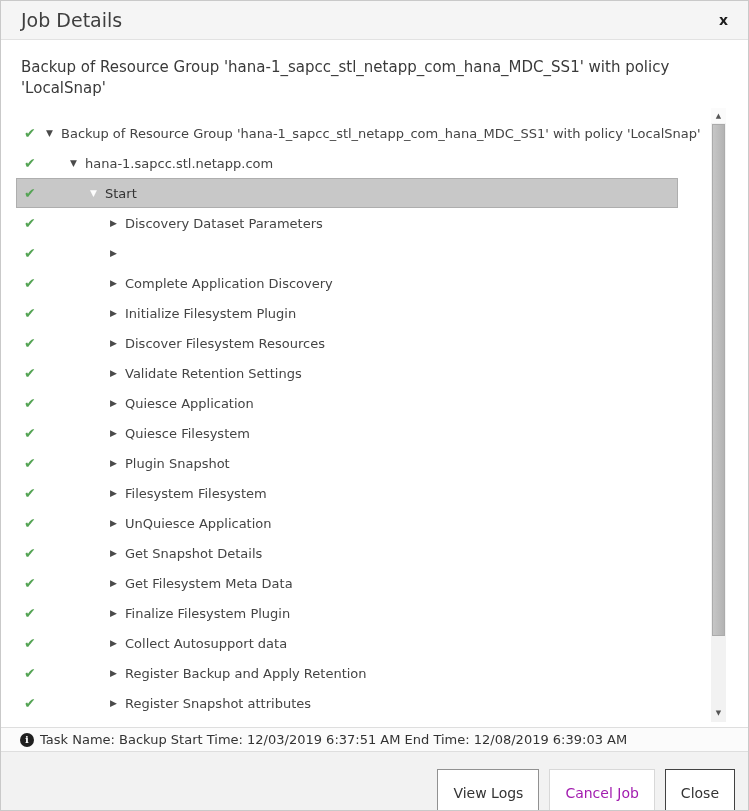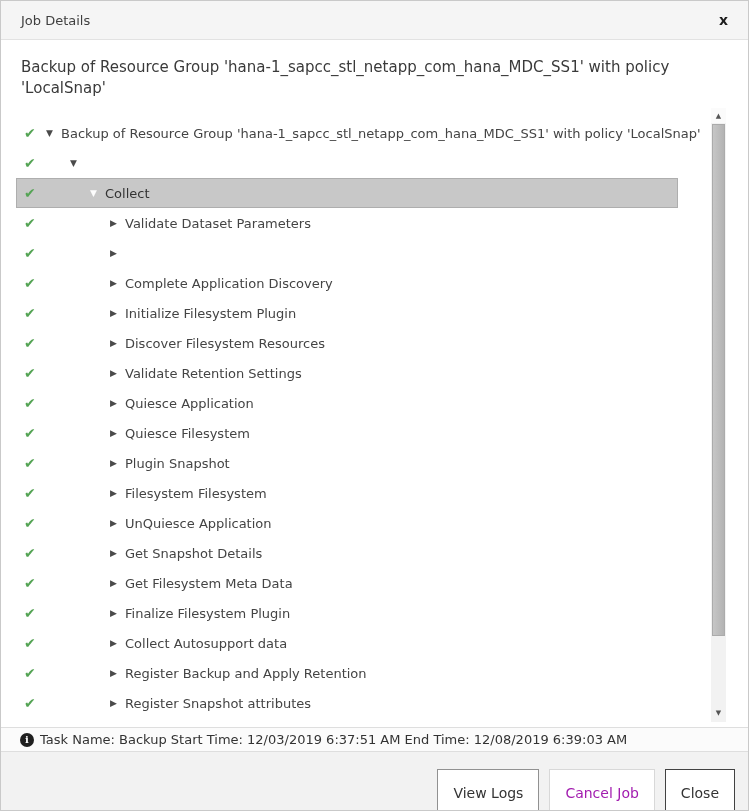--- a/index.html
+++ b/index.html
@@ -18,21 +18,21 @@
     overflow: hidden;
   }
   
   .titlebar {
     height: 39px; flex: 0 0 39px;
     background: #f5f5f5;
     border-bottom: 1px solid #e2e2e2;
     display: flex; align-items: center;
     padding: 0 14px 0 20px;
   }
-  .titlebar .title { font-size: 13px; color: #3f3f3f; }
+  .titlebar .title { font-size: 19px; color: #3f3f3f; }
   .titlebar .close-x {
     margin-left: auto;
     font-size: 14px; font-weight: 700; color: #1d1d1d;
     cursor: pointer; line-height: 1;
     padding: 4px 6px;
   }
   
   .summary {
     flex: 0 0 66px;
     padding: 17px 20px 0 20px;
@@ -156,30 +156,31 @@
   <div class="tree-panel">
     <div class="tree-rows">
         <div class="tree-row lvl0">
           <span class="check">✔</span>
           <span class="arrow">▼</span>
           <span class="lbl">Backup of Resource Group 'hana-1_sapcc_stl_netapp_com_hana_MDC_SS1' with policy 'LocalSnap'</span>
         </div>
         <div class="tree-row lvl1">
           <span class="check">✔</span>
           <span class="arrow">▼</span>
+          <span class="lbl">hana-1.sapcc.stl.netapp.com</span>
         </div>
         <div class="tree-row lvl2 selected">
           <span class="check">✔</span>
           <span class="arrow">▼</span>
-          <span class="lbl">Collect</span>
-        </div>
-        <div class="tree-row lvl3">
-          <span class="check">✔</span>
-          <span class="arrow">▶</span>
-          <span class="lbl">Validate Dataset Parameters</span>
+          <span class="lbl">Start</span>
+        </div>
+        <div class="tree-row lvl3">
+          <span class="check">✔</span>
+          <span class="arrow">▶</span>
+          <span class="lbl">Discovery Dataset Parameters</span>
         </div>
         <div class="tree-row lvl3">
           <span class="check">✔</span>
           <span class="arrow">▶</span>
         </div>
         <div class="tree-row lvl3">
           <span class="check">✔</span>
           <span class="arrow">▶</span>
           <span class="lbl">Complete Application Discovery</span>
         </div>

